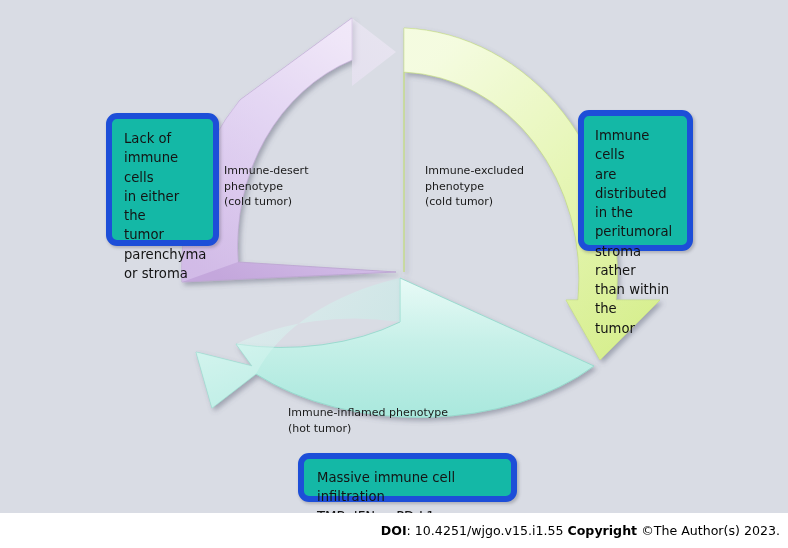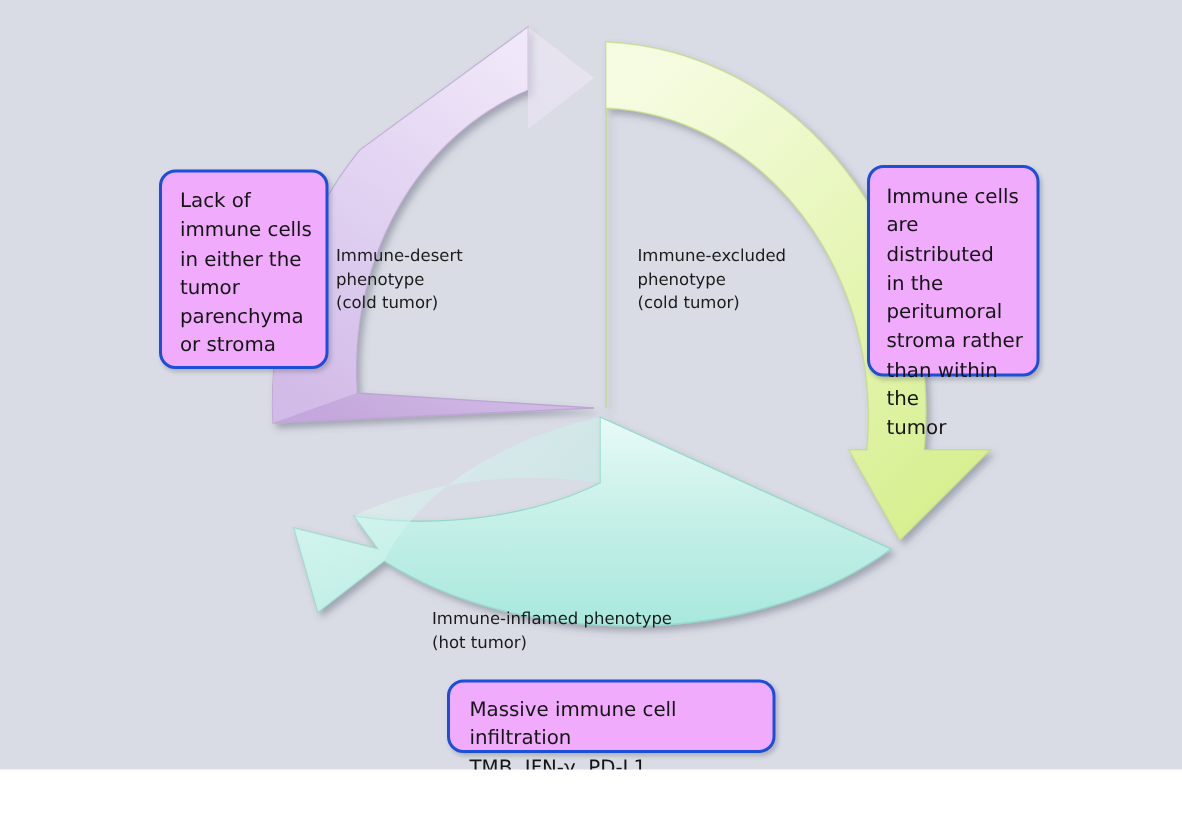--- a/index.html
+++ b/index.html
@@ -40,22 +40,22 @@
     line-height: 1.42;
     color: #1a1a1a;
     white-space: pre-line;
   }
   #label-desert   { left: 224px; top: 163px; }
   #label-excluded { left: 425px; top: 163px; }
   #label-inflamed { left: 288px; top: 372px; margin-top: 33px; }
 
   .callout {
     position: absolute;
-    background: #f0abfc;
-    border: 2px solid #1d4ed8;
+    background: #14b8a6;
+    border: 6px solid #1d4ed8;
     border-radius: 11px;
     box-shadow: 1.5px 2px 3px rgba(80,80,90,0.30);
     font-size: 13.2px;
     line-height: 1.46;
     color: #141414;
     box-sizing: border-box;
     white-space: pre-line;
   }
   #callout-left {
     left: 106px; top: 113px;
@@ -204,14 +204,20 @@
 peritumoral
 stroma rather
 than within the
 tumor</div>
 
     <div class="callout" id="callout-bottom">Massive immune cell infiltration
 TMB, IFN-γ, PD-L1</div>
 
   </div>
 
+  <div id="footer">
+    <span class="b">DOI</span>
+      <span class="sp">: 10.4251/wjgo.v15.i1.55 </span>
+      <span class="b">Copyright</span>
+      <span class="sp"> ©The Author(s) 2023.</span>
+  </div>
 
 </div>
 
 </body></html>

